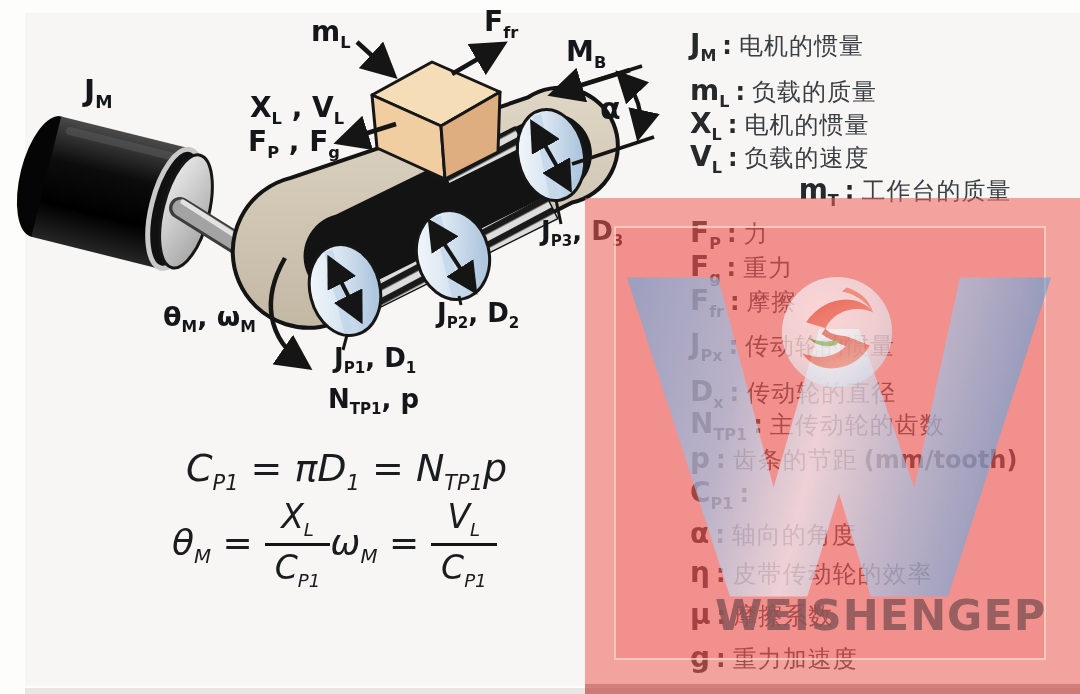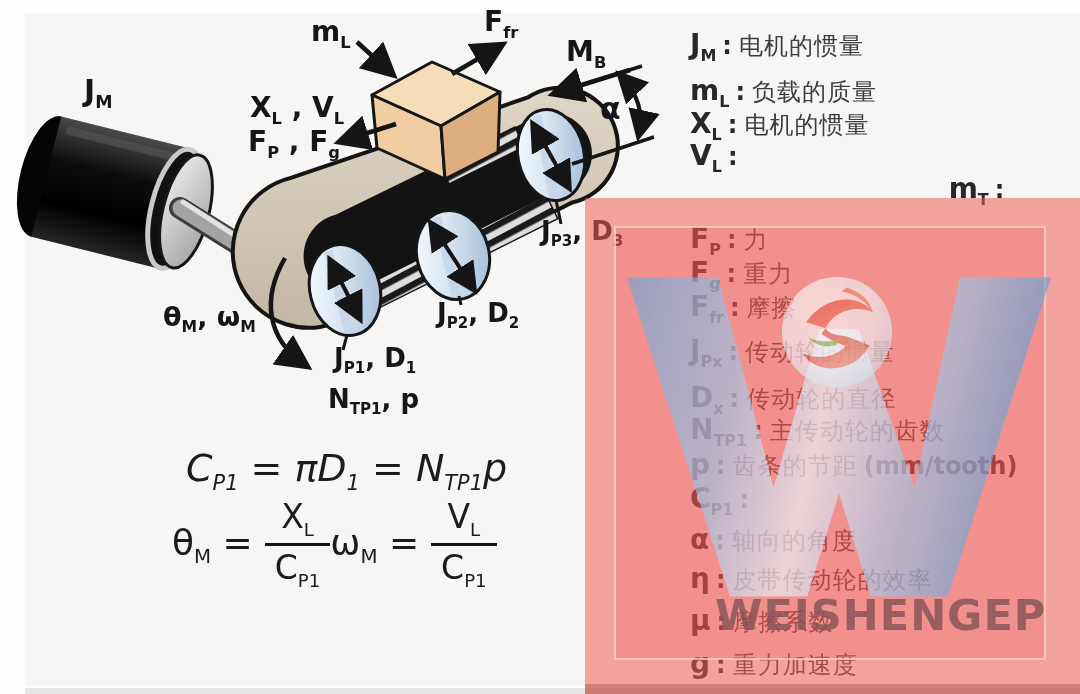--- a/index.html
+++ b/index.html
@@ -18,37 +18,37 @@
   .lrow{display:flex;align-items:baseline;height:32px;white-space:nowrap;}
   .lsym{font-weight:700;font-size:28px;color:#26282b;line-height:1;}
   .lsym sub{font-size:16px;font-weight:700;}
   .lsep{font-weight:700;font-size:24px;color:#26282b;margin:0 7px 0 6px;}
   .ldesc{font-size:24px;color:#3a3d41;letter-spacing:1px;}
   .ldesc2{font-size:24px;font-weight:700;color:#26282b;margin-left:6px;}
   .legend div.lrow:nth-of-type(2){margin-top:14px;}
   .legend div.lrow:nth-of-type(3){margin-top:1px;}
   .legend div.lrow:nth-of-type(4){margin-top:1px;}
   .legend div.lrow:nth-of-type(5){margin-top:1px;justify-content:flex-end;}
-  .legend div.lrow:nth-of-type(6){margin-top:17px;}
+  .legend div.lrow:nth-of-type(6){margin-top:11px;}
   .legend div.lrow:nth-of-type(7){margin-top:2px;}
   .legend div.lrow:nth-of-type(8){margin-top:2px;}
   .legend div.lrow:nth-of-type(9){margin-top:12px;}
   .legend div.lrow:nth-of-type(10){margin-top:15px;}
   .legend div.lrow:nth-of-type(11){margin-top:0;}
   .legend div.lrow:nth-of-type(12){margin-top:3px;}
   .legend div.lrow:nth-of-type(13){margin-top:3px;}
   .legend div.lrow:nth-of-type(14){margin-top:8px;}
   .legend div.lrow:nth-of-type(15){margin-top:7px;}
   .legend div.lrow:nth-of-type(16){margin-top:10px;}
   .legend div.lrow:nth-of-type(17){margin-top:11px;}
 
   
   .eq1{position:absolute;left:186px;top:446px;font-style:italic;font-size:38px;color:#1a1c1f;z-index:3;white-space:nowrap;}
   .eq1 sub{font-size:0.55em;}
-  .eqrow{position:absolute;left:172px;top:498px;display:flex;align-items:center;color:#1a1c1f;z-index:3;justify-content:center;}
+  .eqrow{position:absolute;left:172px;top:498px;display:flex;align-items:center;font-style:italic;color:#1a1c1f;z-index:3;justify-content:center;}
   .elhs{font-size:36px;white-space:nowrap;}
   .elhs sub{font-size:0.55em;}
   .frac{display:inline-flex;flex-direction:column;align-items:center;margin-left:12px;}
   .frac .num,.frac .den{font-size:33px;line-height:1.15;padding:0 10px;white-space:nowrap;}
   .frac .num sub,.frac .den sub{font-size:0.55em;}
   .fbar{height:3px;background:#141414;align-self:stretch;margin:3px 0;}
   .gap2{}
 
   
   .wm{position:absolute;left:585px;top:198px;width:495px;height:496px;z-index:6;pointer-events:none;}
@@ -200,25 +200,27 @@
       </div>
       <div class="lrow">
         <span class="lsym"><span>X</span><sub>L</sub></span>
         <span class="lsep">:</span>
         <span class="ldesc">电机的惯量</span>
         <span class="ldesc2"></span>
       </div>
       <div class="lrow">
         <span class="lsym"><span>V</span><sub>L</sub></span>
         <span class="lsep">:</span>
+        <span class="ldesc">负载的速度</span>
         <span class="ldesc2"></span>
       </div>
       <div class="lrow">
         <span class="lsym"><span>m</span><sub>T</sub></span>
         <span class="lsep">:</span>
+        <span class="ldesc">工作台的质量</span>
         <span class="ldesc2"></span>
       </div>
       <div class="lrow">
         <span class="lsym"><span>F</span><sub>P</sub></span>
         <span class="lsep">:</span>
         <span class="ldesc">力</span>
         <span class="ldesc2"></span>
       </div>
       <div class="lrow">
         <span class="lsym"><span>F</span><sub>g</sub></span>

